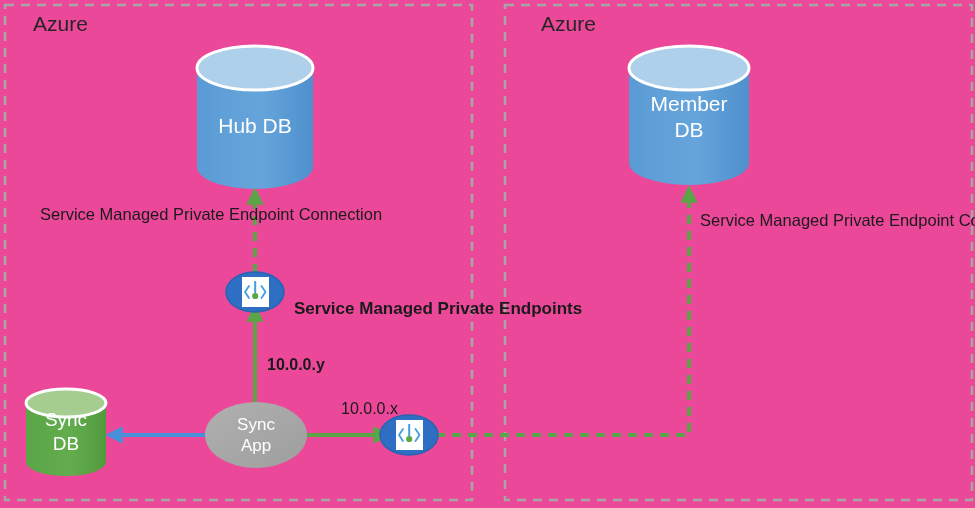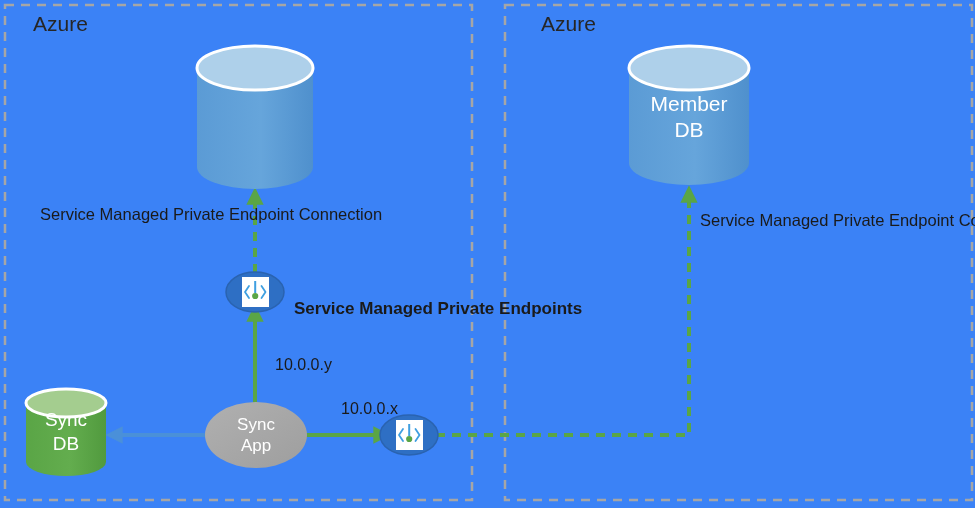--- a/index.html
+++ b/index.html
@@ -5,21 +5,21 @@
 <style>
   html, body {
     margin: 0;
     padding: 0;
     background: #ffffff;
   }
   #stage {
     position: relative;
     width: 975px;
     height: 508px;
-    background: #3b82f6;
+    background: #ec4899;
     font-family: "Liberation Sans", sans-serif;
     overflow: hidden;
   }
   svg#diagram {
     position: absolute;
     left: 0;
     top: 0;
     width: 975px;
     height: 508px;
   }
@@ -161,36 +161,37 @@
         <circle cx="409.2" cy="439" r="3.1" fill="#5aa546"></circle>
         <path d="M403,429 L399,435 L403,441" fill="none" stroke="#3f9fe0" stroke-width="1.8" stroke-linecap="round" stroke-linejoin="round"></path>
         <path d="M415.5,429 L419.5,435 L415.5,441" fill="none" stroke="#3f9fe0" stroke-width="1.8" stroke-linecap="round" stroke-linejoin="round"></path>
       </g>
     </g>
   </svg>
 
   <div class="zone-label" style="left:33px; top:12px;">Azure</div>
   <div class="zone-label" style="left:541px; top:12px;">Azure</div>
 
+  <div class="node-label db-large" style="left:197px; top:113px; width:116px;">Hub DB</div>
 
   <div class="node-label db-large" style="left:629px; top:91px; width:120px;">Member
 DB</div>
 
   <div class="node-label db-small" style="left:26px; top:408px; width:80px;">Sync
 DB</div>
 
   <div class="node-label app" style="left:205px; top:414px; width:102px;">Sync
 App</div>
 
   <div class="caption" style="left:40px; top:203px;">Service Managed Private
 Endpoint Connection</div>
 
   <div class="caption" style="left:700px; top:209px;">Service Managed Private
 Endpoint Connection</div>
 
   <div class="caption bold" style="left:294px; top:298px; width:176px;">Service Managed
 Private Endpoints</div>
 
-  <div class="ip-label" style="left:275px; top:356px;">10.0.0.y</div>
+  <div class="ip-label" style="left:267px; top:356px;font-weight:bold;">10.0.0.y</div>
 
   <div class="ip-label" style="left:316px; top:400px;margin-left:25px;">10.0.0.x</div>
 
 </div>
 
 </body></html>

